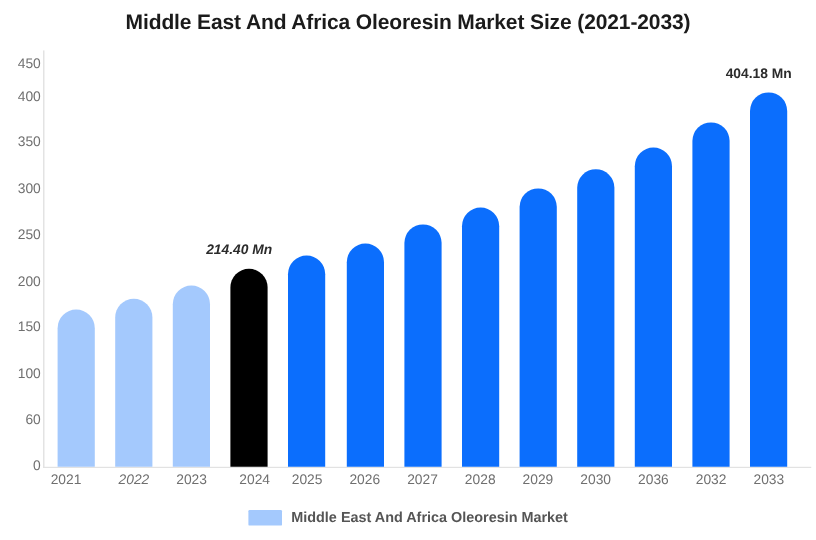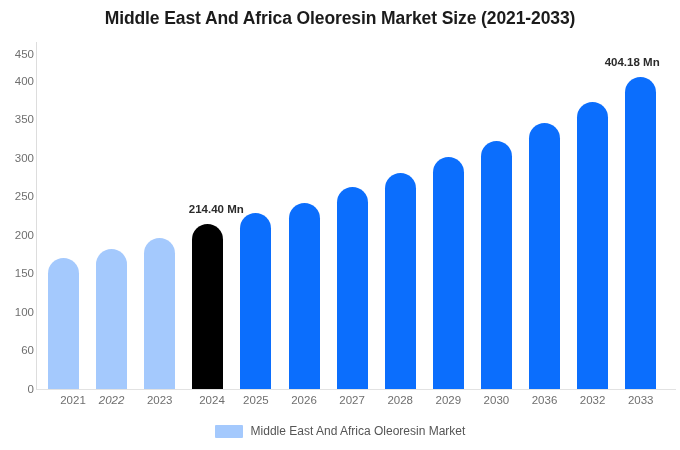--- a/index.html
+++ b/index.html
@@ -104,20 +104,21 @@
   
   .legend {
     position: absolute;
     left: 0;
     top: 424px;
     width: 680px;
     display: flex;
     align-items: center;
     justify-content: center;
     gap: 8px;
+    font-weight: bold;
   }
   .legend-swatch {
     width: 28px;
     height: 13px;
     border-radius: 1px;
   }
   .legend-label {
     font-size: 12px;
     color: #555555;
     white-space: nowrap;
@@ -152,25 +153,25 @@
       <div class="bar" style="left: 252.5px; width: 31px; height: 185.838px; background: rgb(11, 110, 253);"></div>
       <div class="bar" style="left: 300.6px; width: 31px; height: 202.031px; background: rgb(11, 110, 253);"></div>
       <div class="bar" style="left: 348.7px; width: 31px; height: 215.911px; background: rgb(11, 110, 253);"></div>
       <div class="bar" style="left: 396.8px; width: 31px; height: 232.104px; background: rgb(11, 110, 253);"></div>
       <div class="bar" style="left: 444.9px; width: 31px; height: 247.527px; background: rgb(11, 110, 253);"></div>
       <div class="bar" style="left: 493px; width: 31px; height: 266.033px; background: rgb(11, 110, 253);"></div>
       <div class="bar" style="left: 541.1px; width: 31px; height: 286.853px; background: rgb(11, 110, 253);"></div>
       <div class="bar" style="left: 589.2px; width: 31px; height: 311.668px; background: rgb(11, 110, 253);"></div>
     </div>
 
-<div class="xtick" style="left: 48px; width: 50px; text-align: center;">2021</div>
+<div class="xtick" style="left: 30px; width: 50px; text-align: center;">2021</div>
     <div class="xtick" style="left: 86.6px; width: 50px; font-style: italic;">2022</div>
     <div class="xtick" style="left: 134.7px; width: 50px;">2023</div>
-    <div class="xtick" style="left: 187px; width: 50px;">2024</div>
-    <div class="value-label" style="left: 171.8px; top: 202.674px; width: 72px; text-align: right;">214.40 Mn</div>
+    <div class="xtick" style="left: 175px; width: 50px; text-align: right;">2024</div>
+    <div class="value-label" style="left: 171.8px; top: 202.674px; width: 72px; text-align: left; font-style: italic;">214.40 Mn</div>
     <div class="xtick" style="left: 230.9px; width: 50px;">2025</div>
     <div class="xtick" style="left: 279px; width: 50px;">2026</div>
     <div class="xtick" style="left: 327.1px; width: 50px;">2027</div>
     <div class="xtick" style="left: 375.2px; width: 50px;">2028</div>
     <div class="xtick" style="left: 423.3px; width: 50px;">2029</div>
     <div class="xtick" style="left: 471.4px; width: 50px;">2030</div>
     <div class="xtick" style="left: 519.5px; width: 50px;">2036</div>
     <div class="xtick" style="left: 567.6px; width: 50px;">2032</div>
     <div class="xtick" style="left: 615.7px; width: 50px;">2033</div>
     <div class="value-label" style="left: 604.7px; top: 56.3323px; width: 72px; text-align: left;">404.18 Mn</div>

